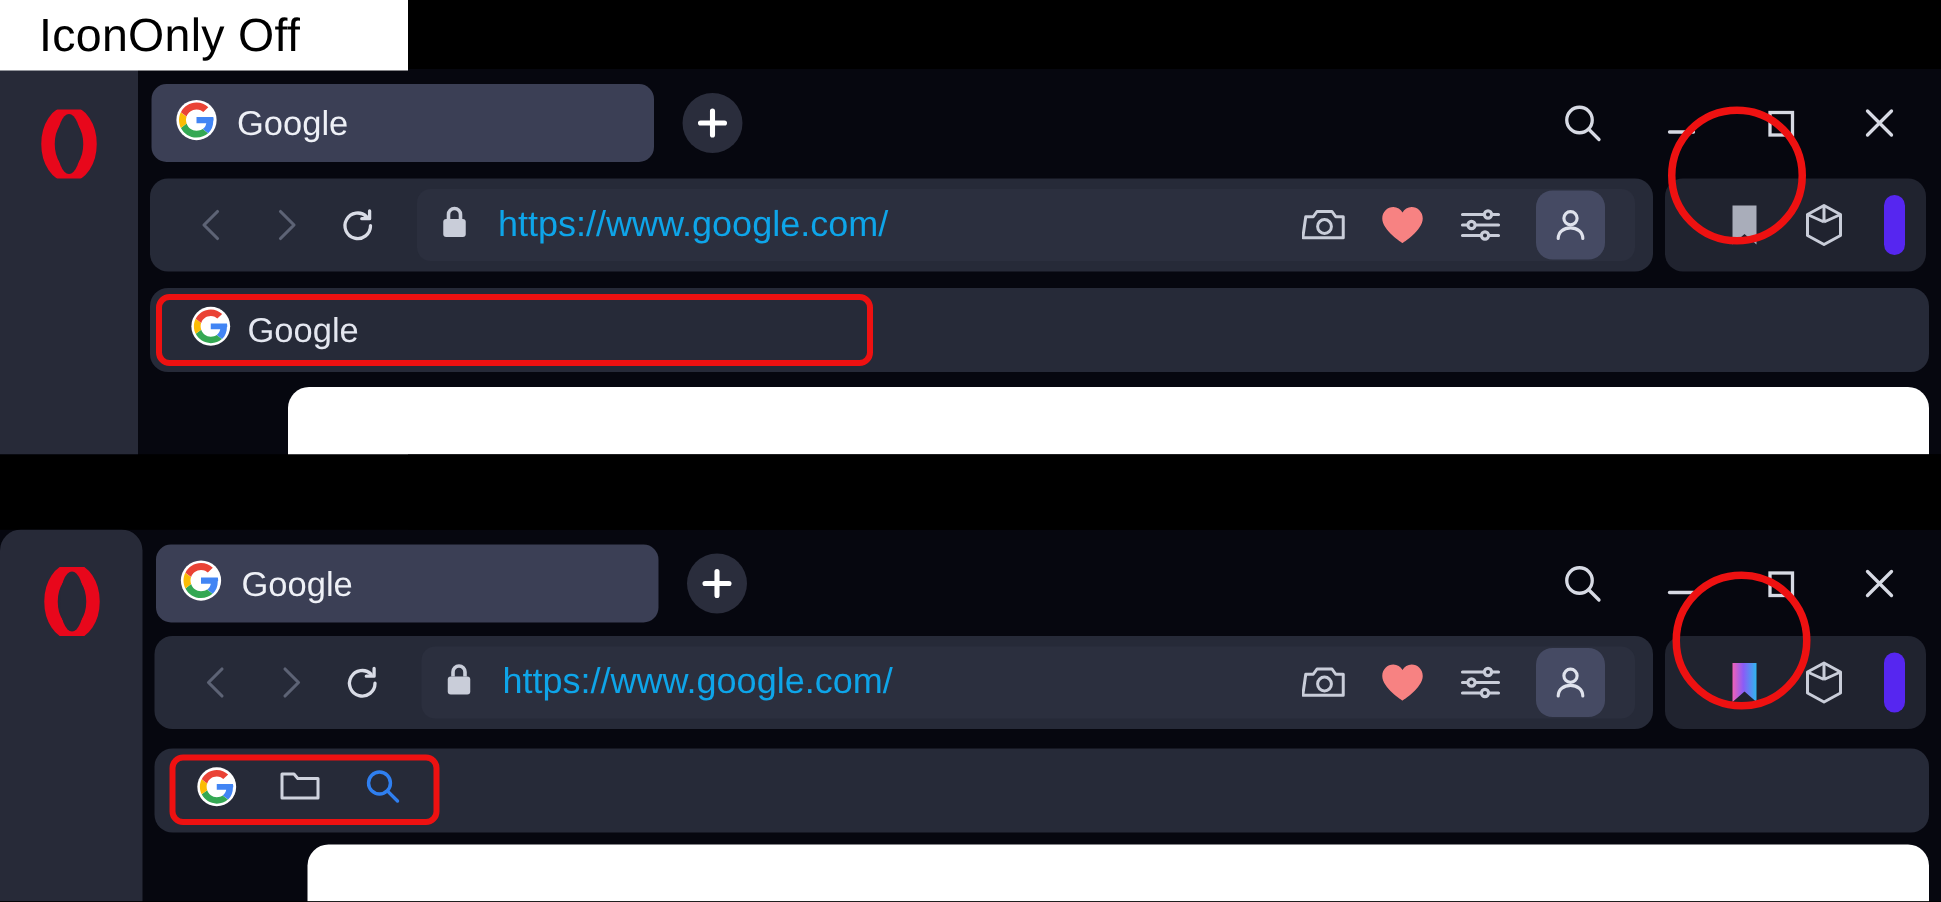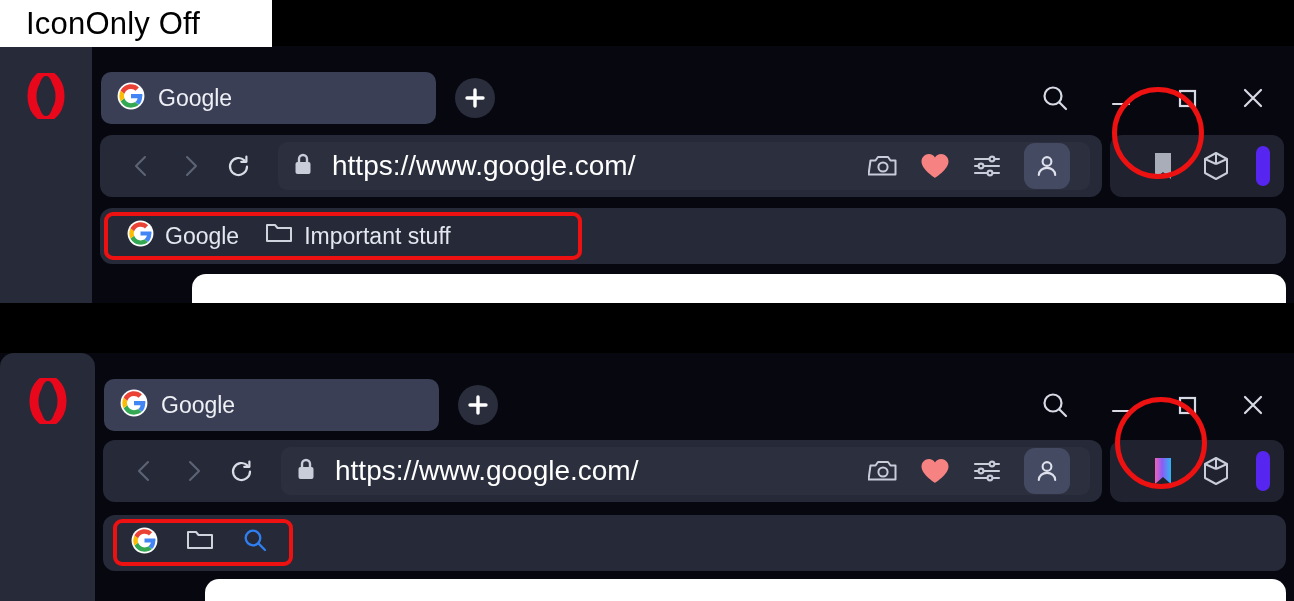--- a/index.html
+++ b/index.html
@@ -35,21 +35,21 @@
     display: flex; justify-content: center;
   }
   .panel.top .sidebar { width: 92px; height: 257px; padding-top: 27px; }
   .panel.bottom .sidebar {
     width: 95px; height: 248px; padding-top: 25px;
     border-radius: 14px 14px 0 0;
   }
   .opera-logo { width: 40px; height: 46px; display: block; }
 
   
-  .main-col { position: absolute; top: 16px; bottom: 0; border-radius: 27px; }
+  .main-col { position: absolute; top: 0; bottom: 0; border-radius: 27px; }
   .panel.top .main-col { left: 92px; right: 0; }
   .panel.bottom .main-col { left: 95px; right: 0; }
 
   
   .tabstrip {
     position: absolute; left: 0; right: 0; height: 72px;
     display: flex; align-items: center;
   }
   .panel.top .tabstrip { top: 0; }
   .panel.bottom .tabstrip { top: 0; }
@@ -95,21 +95,21 @@
     width: 48px; height: 48px; display: flex;
     align-items: center; justify-content: center;
     color: #5d6375; flex: none;
   }
   .navbtn.active { color: #d9dce6; }
   .urlfield {
     flex: 1 1 auto; height: 48px; margin-left: 16px;
     display: flex; align-items: center; gap: 18px;
     border-radius: 9px; background: #2b2f3e; padding: 0 14px;
   }
-  .url-text { font-size: 28px; color: #ffffff; white-space: nowrap; }
+  .url-text { font-size: 24px; color: #0ea5e9; white-space: nowrap; }
   .addr-actions {
     display: flex; align-items: center; gap: 22px;
     margin-left: auto; padding-right: 6px;
   }
   .addr-actions .act { display: flex; align-items: center; justify-content: center; color: #c9cdd9; }
   .profile-btn {
     width: 46px; height: 46px; border-radius: 11px;
     background: #454a63; display: flex;
     align-items: center; justify-content: center; color: #dfe2ec;
   }
@@ -308,28 +308,20 @@
               <svg width="27" height="27" viewBox="0 0 48 48">
                 <circle cx="24" cy="24" r="23" fill="#fff"></circle>
                 <path fill="#4285F4" d="M43.6 24.5c0-1.6-.1-2.7-.4-3.9H24v7.1h11.2c-.2 1.9-1.4 4.7-4.1 6.6l6.3 4.9c3.7-3.4 5.8-8.4 5.8-14.7z"></path>
                 <path fill="#34A853" d="M24 44c5.4 0 9.9-1.8 13.2-4.8l-6.3-4.9c-1.7 1.2-3.9 2-6.9 2-5.3 0-9.7-3.5-11.3-8.3l-6.5 5c3.3 6.5 10 11 17.8 11z"></path>
                 <path fill="#FBBC05" d="M12.7 28c-.4-1.2-.7-2.5-.7-3.9s.2-2.7.6-3.9l-6.5-5C4.7 18 4 20.9 4 24.1s.7 6.1 2.1 8.9l6.6-5z"></path>
                 <path fill="#EA4335" d="M24 11.9c3.8 0 6.3 1.6 7.8 3l5.7-5.5C33.9 6.1 29.4 4 24 4 16.2 4 9.5 8.5 6.2 15l6.5 5c1.6-4.8 6-8.1 11.3-8.1z"></path>
               </svg>
             </span>
             <span class="bm-label">Google</span>
           </div>
-          <div class="bm-item">
-            <span>
-              <svg width="28" height="24" viewBox="0 0 28 24" fill="none" stroke="#cfd3de" stroke-width="2" stroke-linejoin="round">
-                  <path d="M2 20V4h8l2.5 3H26v13z"></path>
-                </svg>
-            </span>
-            <span class="bm-label">Important stuff</span>
-          </div>
         </div>
       </div>
 
       <div class="bm-highlight"></div>
       <div class="circle-highlight"></div>
 
       <div class="page-content"></div>
     </div>
   </div>
 

